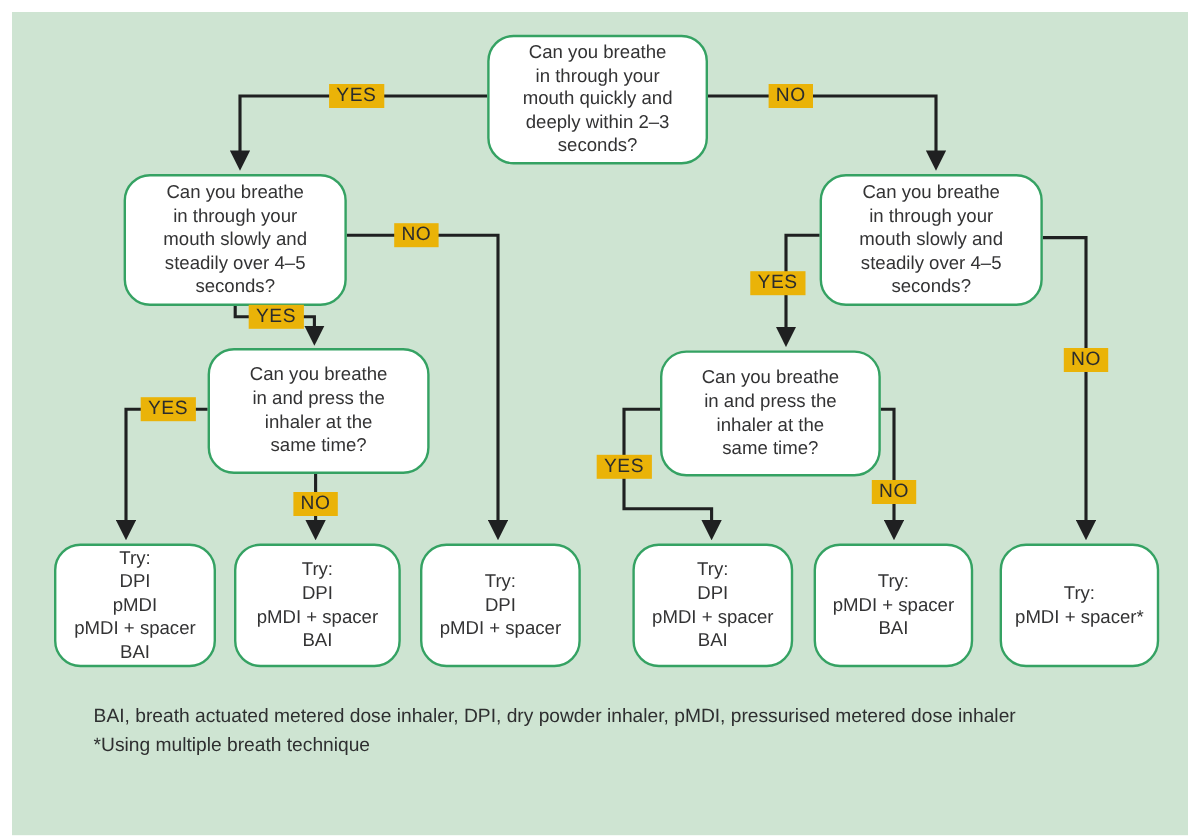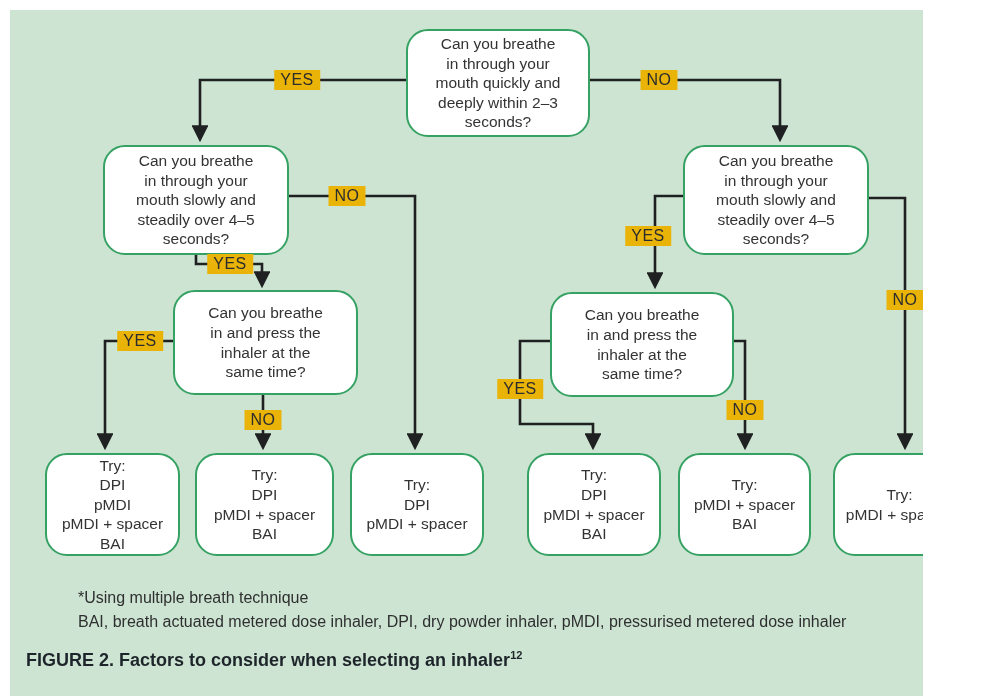--- a/index.html
+++ b/index.html
@@ -1,19 +1,19 @@
 <!DOCTYPE html>
 <html><head>
 <meta charset="utf-8">
 <style>
   * { margin: 0; padding: 0; box-sizing: border-box; }
   html, body { background: #ffffff; }
   .page {
     position: relative;
-    width: 923px;
+    width: 1000px;
     height: 700px;
     background: #ffffff;
     font-family: "Liberation Sans", "DejaVu Sans", sans-serif;
     overflow: hidden;
   }
   .panel {
     position: absolute;
     left: 10px; top: 10px;
     width: 980px; height: 686px;
     background: #cee4d2;
@@ -160,20 +160,17 @@
   <span class="edge-label" style="left:347px; top:196px;">NO</span>
   <span class="edge-label" style="left:230px; top:264px;">YES</span>
   <span class="edge-label" style="left:140px; top:341px;">YES</span>
   <span class="edge-label" style="left:263px; top:420px;">NO</span>
   <span class="edge-label" style="left:648px; top:236px;">YES</span>
   <span class="edge-label" style="left:520px; top:389px;">YES</span>
   <span class="edge-label" style="left:745px; top:410px;">NO</span>
   <span class="edge-label" style="left:905px; top:300px;">NO</span>
 
   <div class="footnote">
+    <div>BAI, breath actuated metered dose inhaler, DPI, dry powder inhaler, pMDI, pressurised metered dose inhaler</div>
     <div>*Using multiple breath technique</div>
-    <div>BAI, breath actuated metered dose inhaler, DPI, dry powder inhaler, pMDI, pressurised metered dose inhaler</div>
   </div>
 
-  <div class="caption">
-    <span>FIGURE 2. Factors to consider when selecting an inhaler</span><sup>12</sup>
-  </div>
 </div>
 
 </body></html>

